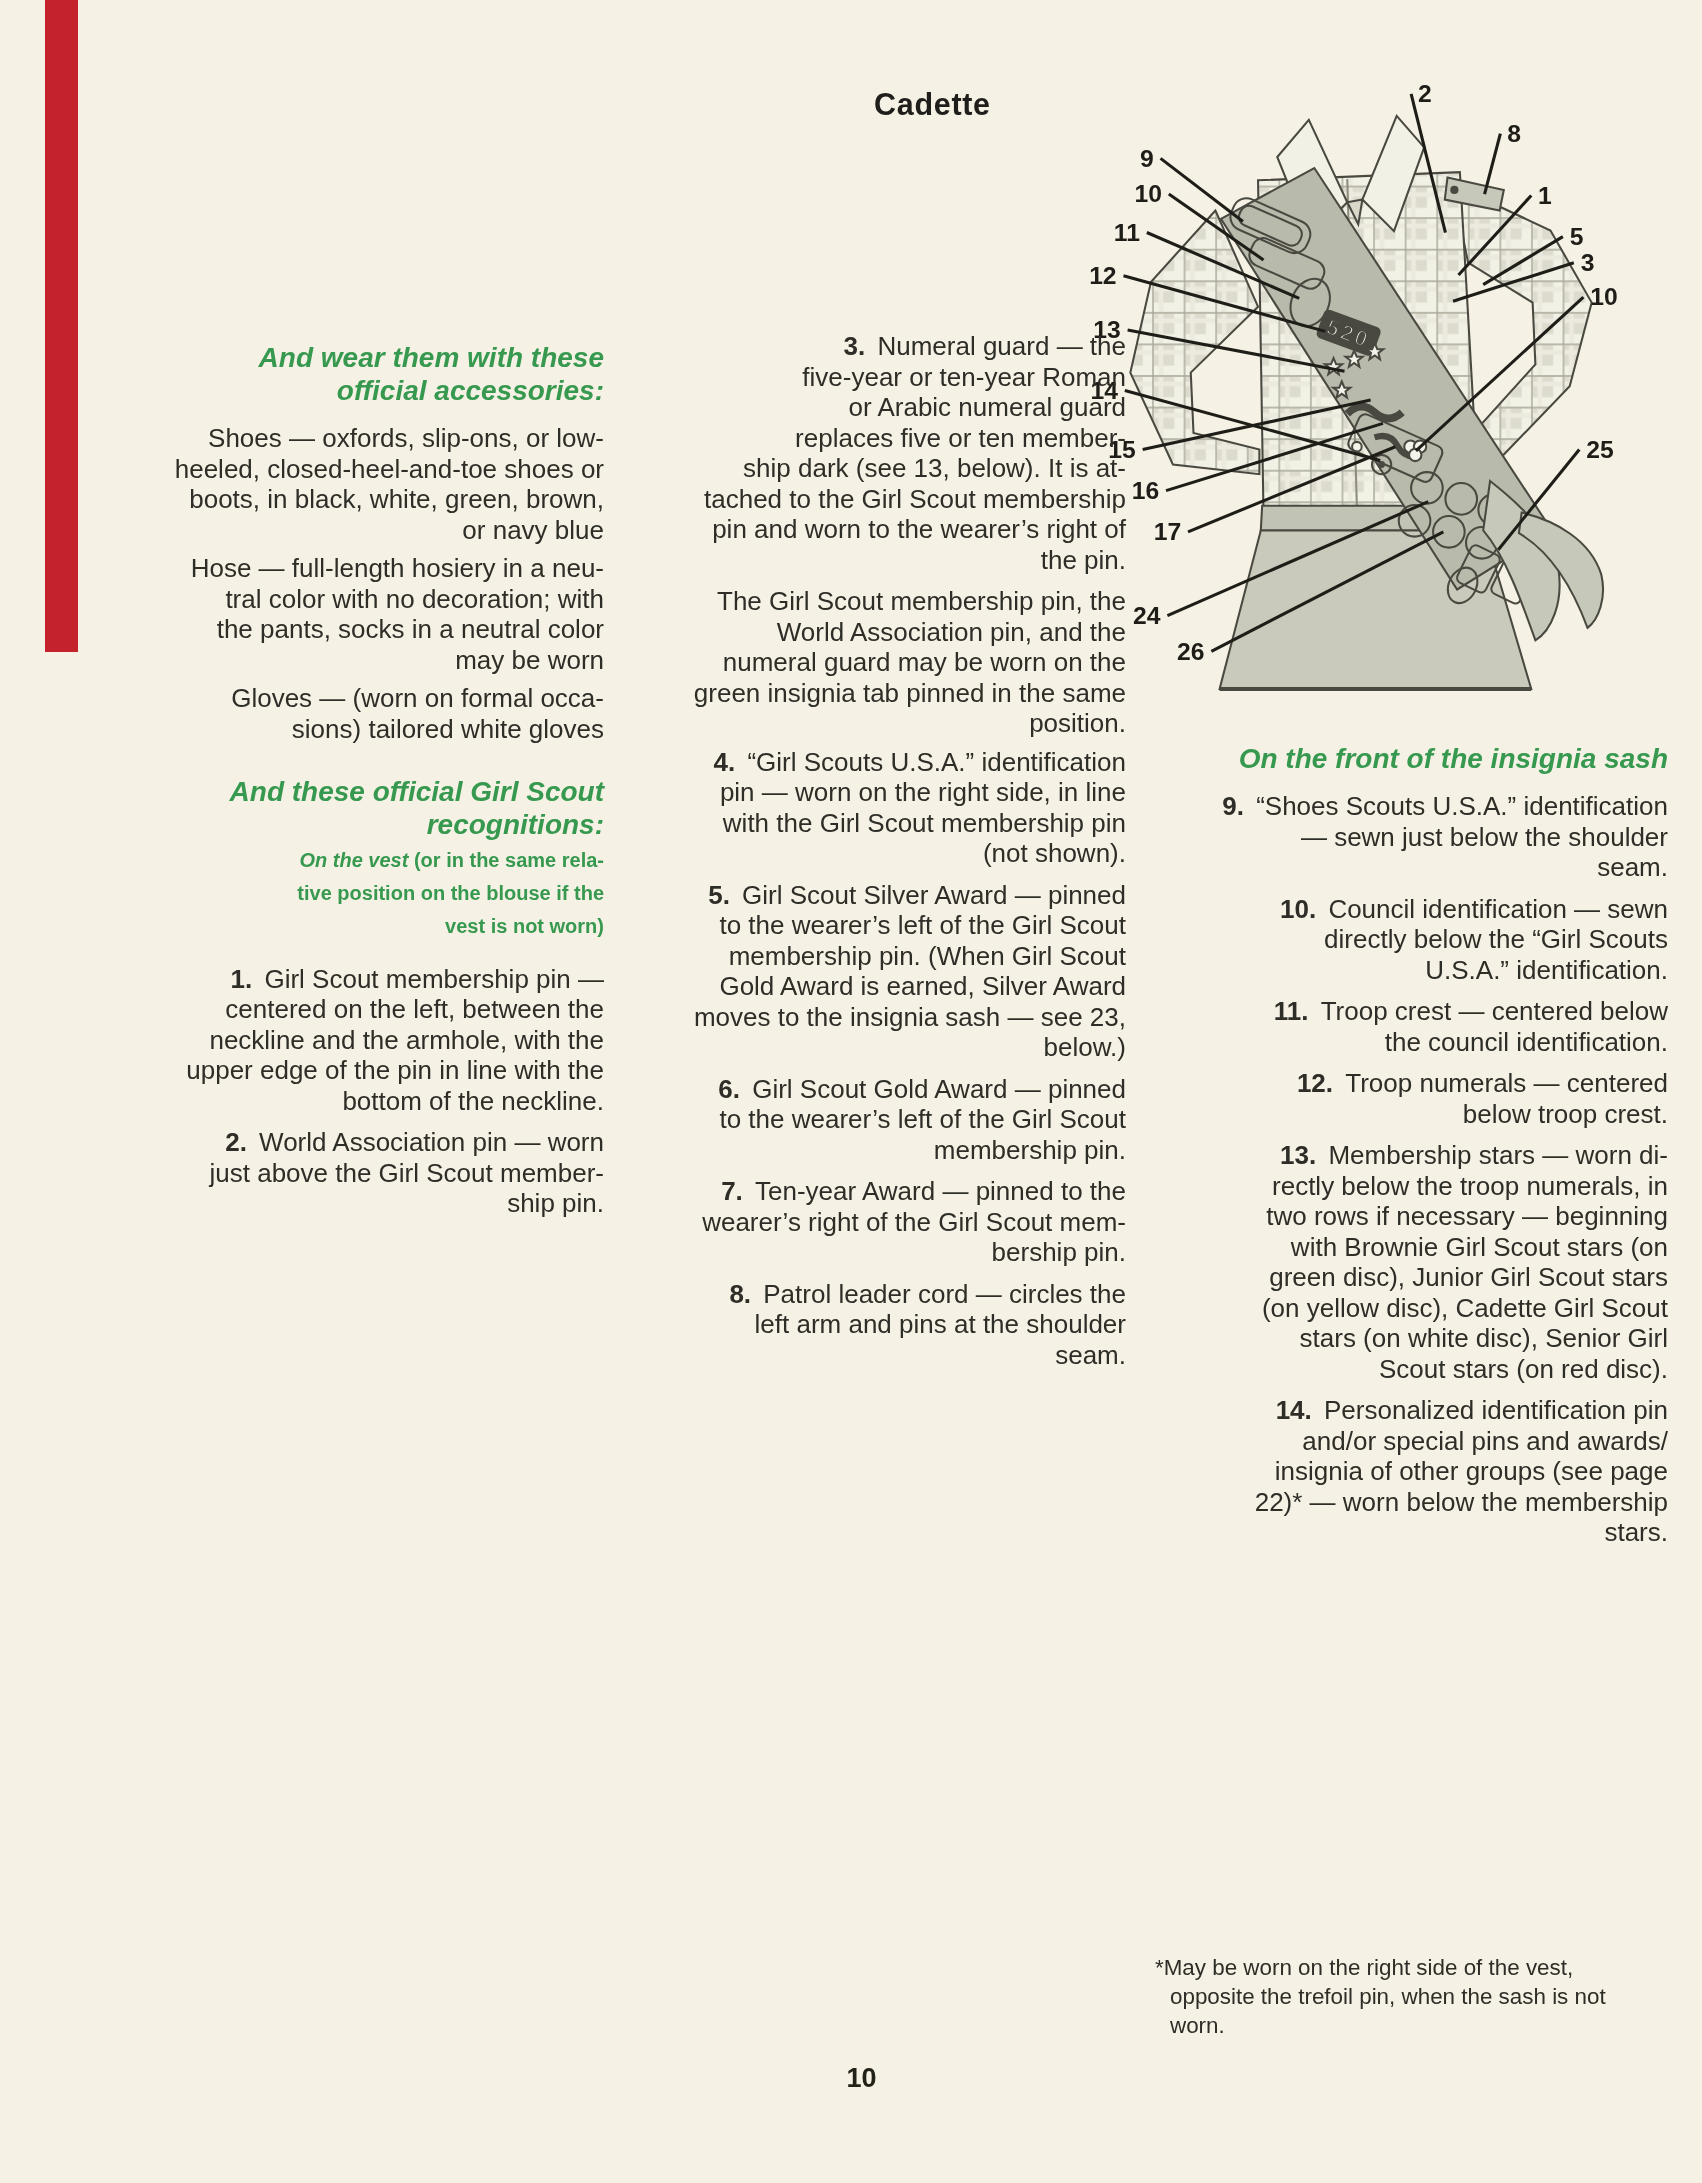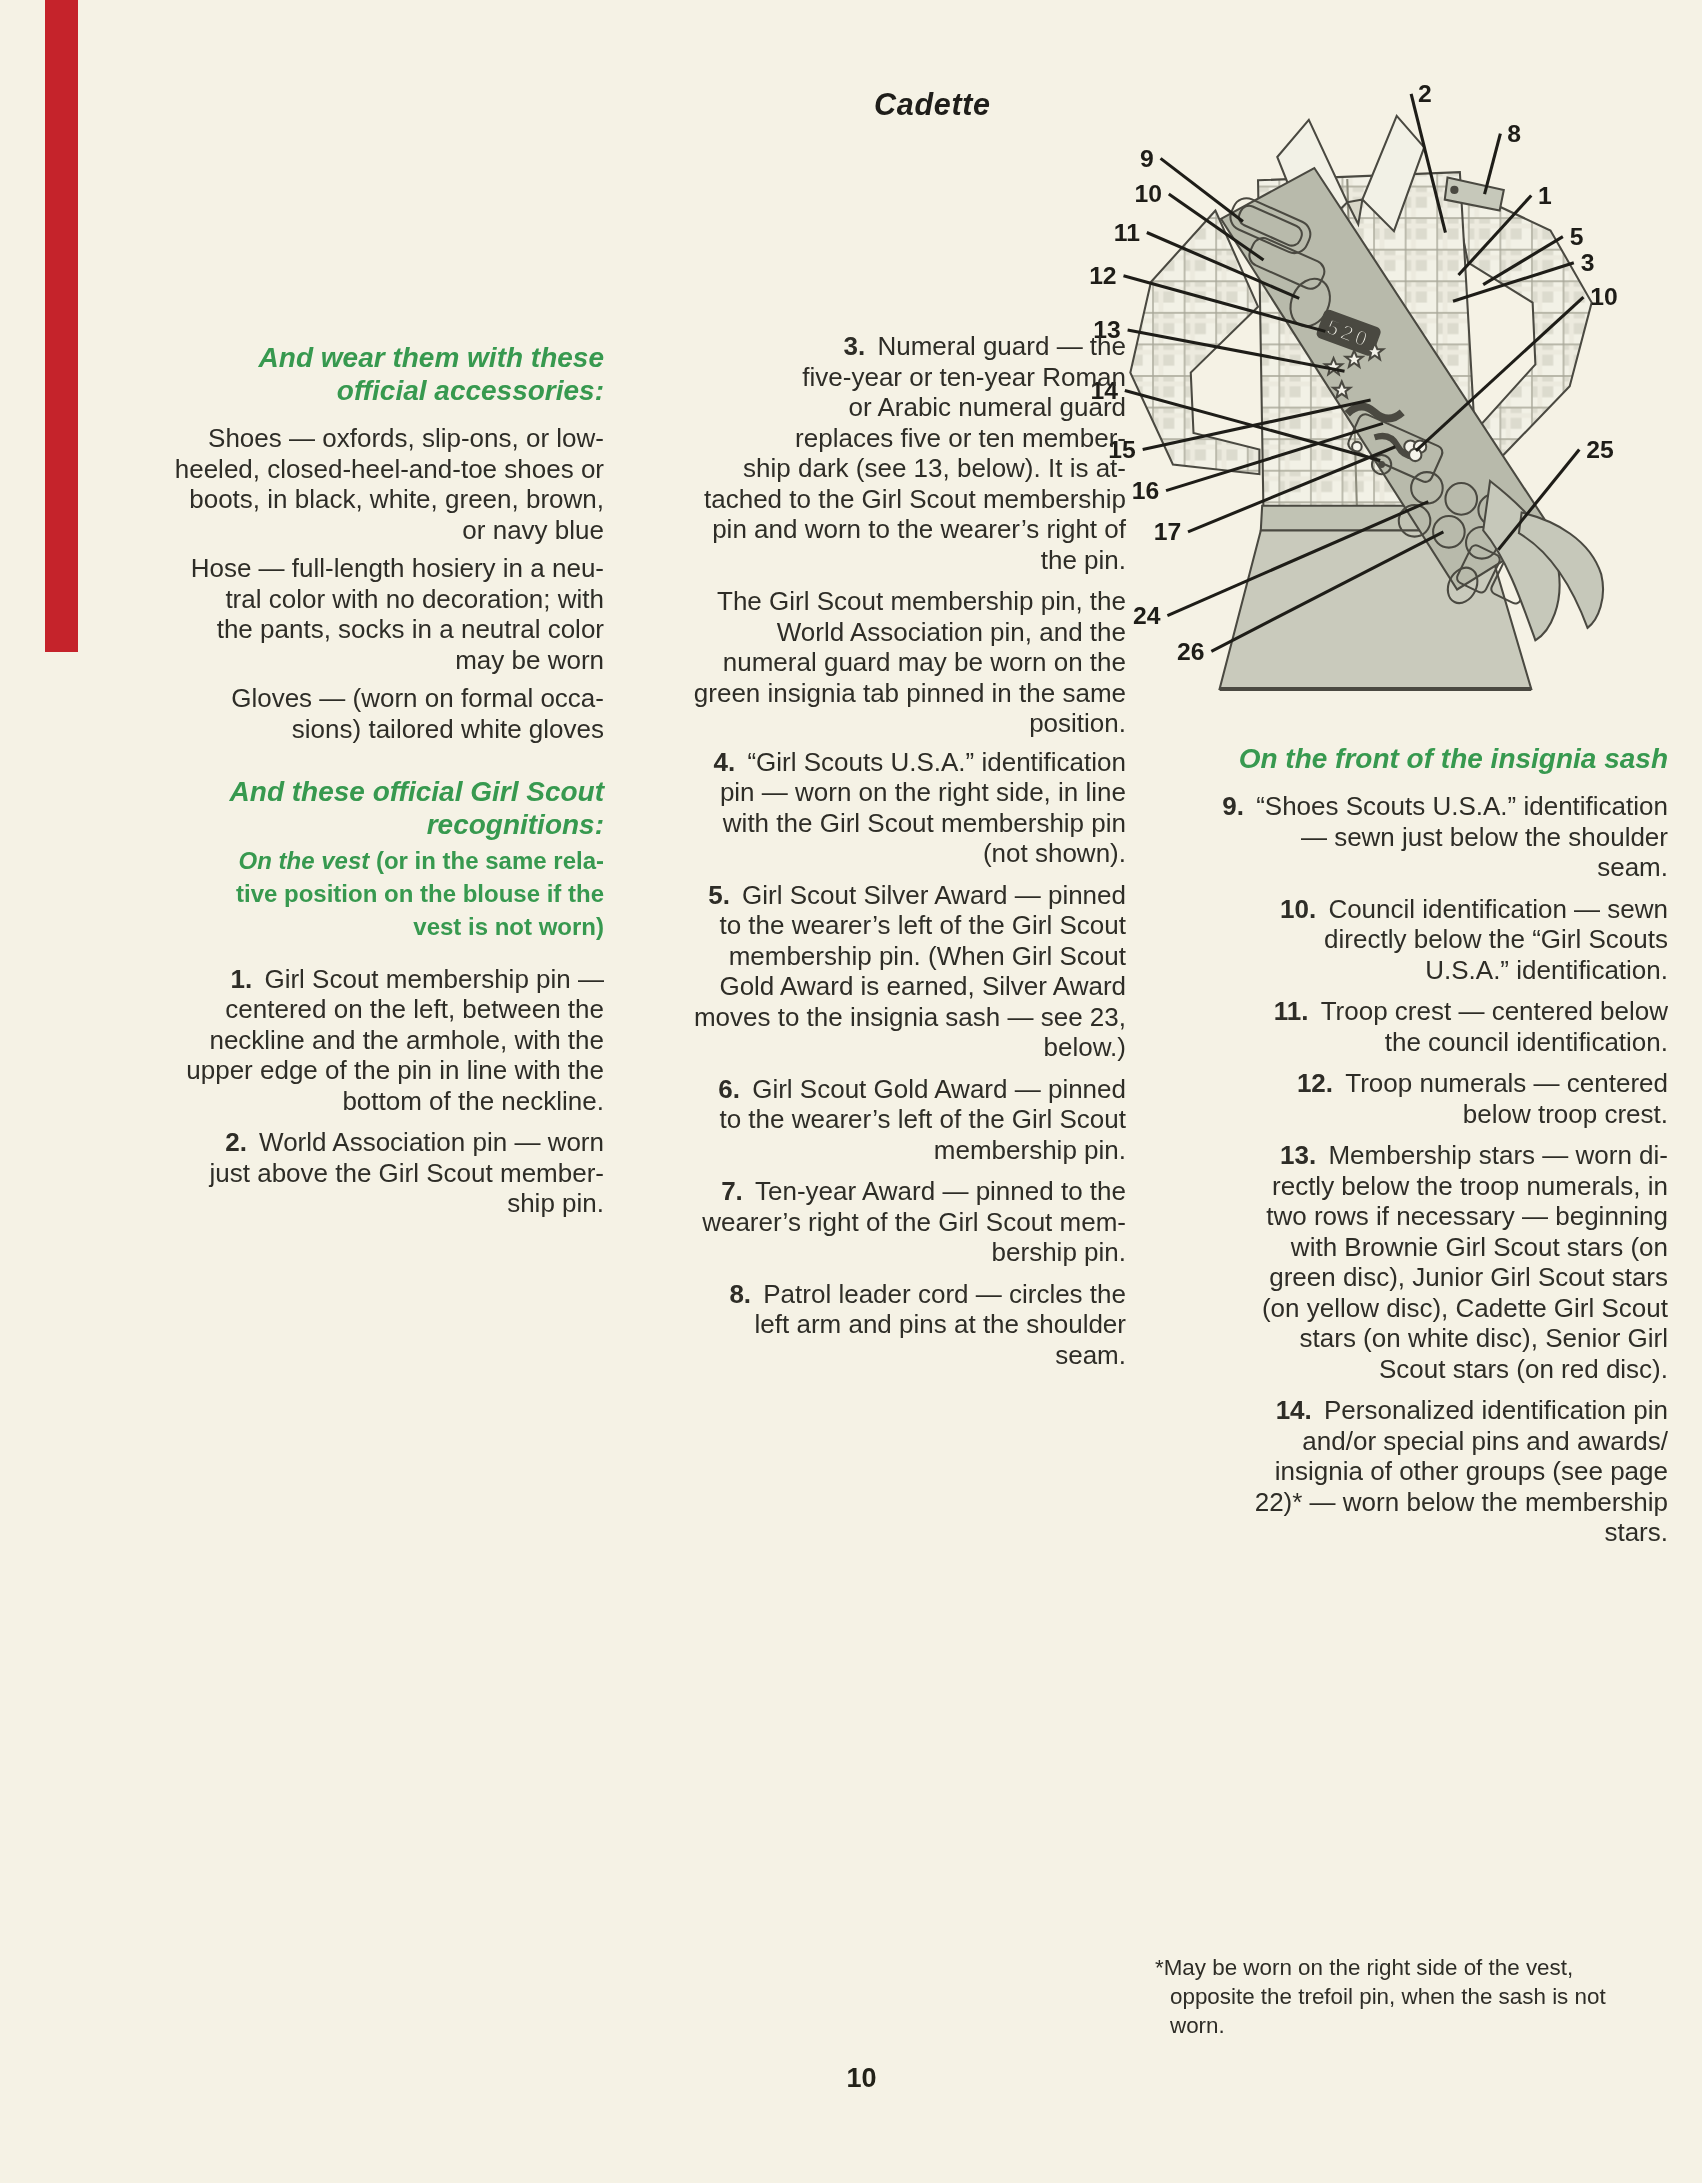--- a/index.html
+++ b/index.html
@@ -10,35 +10,35 @@
     font-family:"Liberation Sans", sans-serif;
     color:#2e2d27;
     overflow:hidden;
   }
   .red-bar{
     position:absolute;left:45px;top:0;width:33px;height:652px;
     background:#c5232b;
   }
   .doc-title{
     position:absolute;left:874px;top:87px;
-    font-size:30.5px;font-weight:bold;font-style:italic;color:#1f1e1a;
+    font-size:30.5px;font-weight:bold;color:#1f1e1a;
     letter-spacing:0.7px;
   }
   .col{position:absolute;font-size:26px;line-height:30.5px;text-align:right;}
   .col-left{left:96px;top:341px;width:508px;}
   .col-mid{left:616px;top:331px;width:510px;}
   .col-right{left:1155px;top:742px;width:513px;}
   .gh{
     color:#37994f;font-weight:bold;font-style:italic;
     font-size:28px;line-height:33px;
     white-space:pre-line;margin:0 0 16.3px 0;
   }
   .gh3{
     color:#37994f;font-weight:bold;
-    font-size:24px;line-height:33px;
+    font-size:20px;line-height:33px;
     margin:0 0 20.4px 0;
   }
   .gh3 .it{font-style:italic;}
   .gh3 .lines{white-space:pre-line;font-style:normal;}
   .para{margin:0 0 8.1px 0;}
   .item{margin:0 0 11px 0;}
   .num{font-weight:bold;padding-right:12.2px;}
   .lines{white-space:pre-line;}
   .sect-gap{margin-top:31px;margin-left:40px;}
   .footnote{

